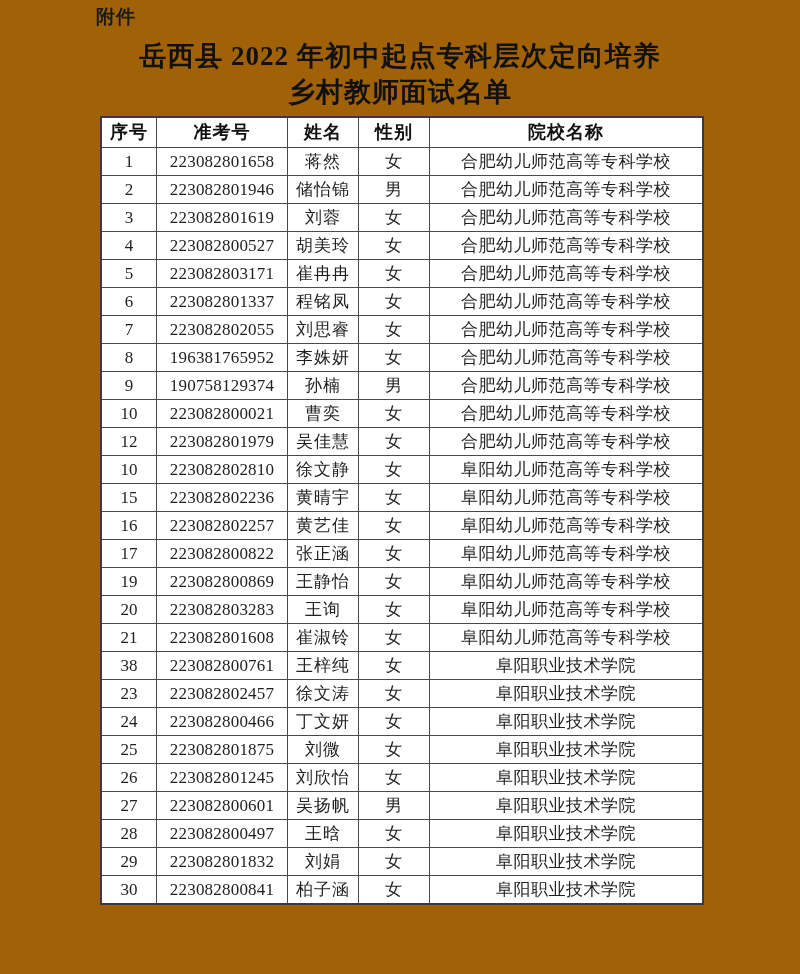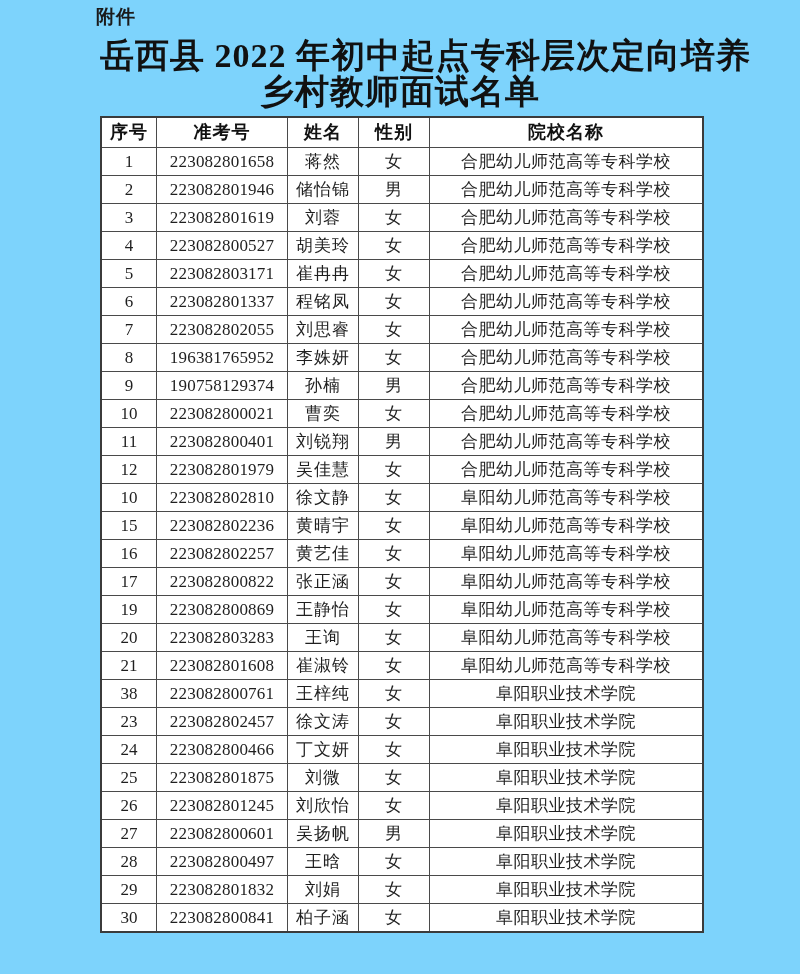--- a/index.html
+++ b/index.html
@@ -15,21 +15,21 @@
     color: #1a1a1a;
     overflow: hidden;
   }
 
   .page {
     position: relative;
     width: 800px;
     height: 974px;
     box-sizing: border-box;
     padding: 0;
-    background: #7dd3fc;
+    background: #a16207;
   }
 
   
   .attachment-label {
     position: absolute;
     left: 96px;
     top: 5px;
     font-size: 19px;
     font-weight: 700;
     letter-spacing: 1px;
@@ -38,21 +38,21 @@
     font-family: "Liberation Sans", "DejaVu Sans", sans-serif;
   }
 
   
   .doc-title {
     position: absolute;
     left: 100px;
     top: 38px;
     width: 600px;
     text-align: center;
-    font-size: 34px;
+    font-size: 27px;
     font-weight: 700;
     line-height: 36px;
     letter-spacing: 1px;
     color: #111111;
     font-family: "Liberation Serif", "DejaVu Serif", serif;
   }
   .doc-title .line1 { display: block; white-space: nowrap; }
   .doc-title .line2 { display: block; white-space: nowrap; }
 
   
@@ -203,27 +203,20 @@
             <td class="col-school">合肥幼儿师范高等专科学校</td>
           </tr>
           <tr>
             <td class="col-seq">10</td>
             <td class="col-exam">223082800021</td>
             <td class="col-name">曹奕</td>
             <td class="col-sex">女</td>
             <td class="col-school">合肥幼儿师范高等专科学校</td>
           </tr>
           <tr>
-            <td class="col-seq">11</td>
-            <td class="col-exam">223082800401</td>
-            <td class="col-name">刘锐翔</td>
-            <td class="col-sex">男</td>
-            <td class="col-school">合肥幼儿师范高等专科学校</td>
-          </tr>
-          <tr>
             <td class="col-seq">12</td>
             <td class="col-exam">223082801979</td>
             <td class="col-name">吴佳慧</td>
             <td class="col-sex">女</td>
             <td class="col-school">合肥幼儿师范高等专科学校</td>
           </tr>
           <tr>
             <td class="col-seq">10</td>
             <td class="col-exam">223082802810</td>
             <td class="col-name">徐文静</td>

